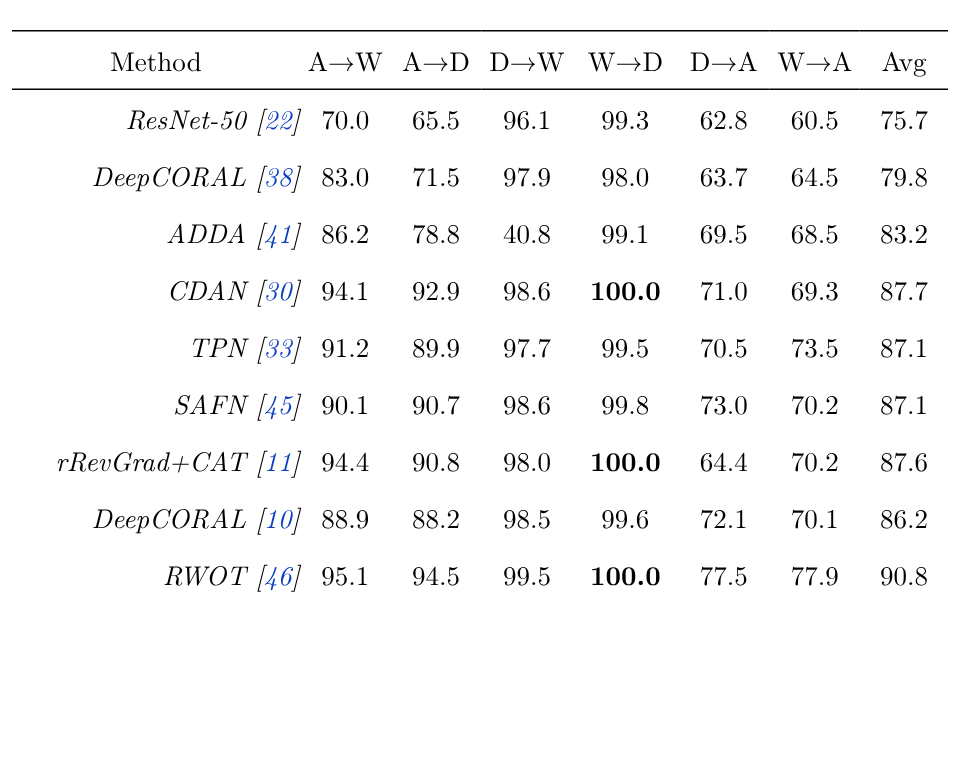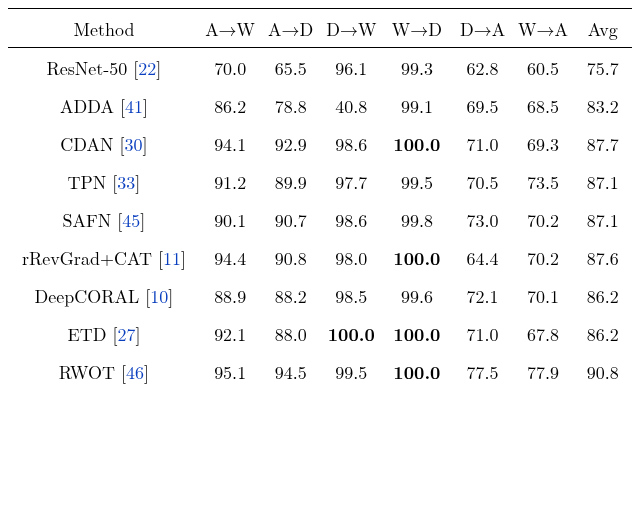--- a/index.html
+++ b/index.html
@@ -7,42 +7,42 @@
     padding: 0;
   }
   body {
     width: 640px;
     font-family: "Latin Modern Roman", "Computer Modern", "CMU Serif", Georgia, "Times New Roman", serif;
     font-size: 18px;
     color: #000;
     background: #fff;
   }
   .wrap {
-    padding: 8px 8px 8px 8px;
+    padding: 20px 8px 8px 8px;
   }
   table {
     border-collapse: collapse;
     width: 624px;
     table-layout: fixed;
   }
   col.cm { width: 190px; }
   col.cv { width: 60px; }
   col.c5 { width: 70px; }  
   col.ca { width: 58px; }
 
   th, td {
     padding: 0;
     text-align: center;
     font-weight: normal;
     height: 38px;
     vertical-align: middle;
     white-space: nowrap;
   }
   th.method-h { text-align: center; }
-  td.method { text-align: center; }
+  td.method { text-align: right; font-style: italic; }
   .cite { color: #0a3fbf; }
   .bold { font-weight: bold; }
   tr.top-rule th { border-top: 1.3px solid #000; }
   tr.mid-rule-above td,
   tr.mid-rule-above th { border-top: 0.6px solid #000; }
   tr.bot-rule td { border-bottom: 1.3px solid #000; }
 </style>
 </head>
 <body>
 
@@ -73,20 +73,30 @@
   <tbody id="tbody">
         <tr class="mid-rule-above">
           <td class="method"><span>ResNet-50</span> [<span class="cite">22</span>]</td>
           <td>70.0</td>
           <td>65.5</td>
           <td>96.1</td>
           <td>99.3</td>
           <td>62.8</td>
           <td>60.5</td>
           <td>75.7</td>
+        </tr>
+        <tr>
+          <td class="method"><span>DeepCORAL</span> [<span class="cite">38</span>]</td>
+          <td>83.0</td>
+          <td>71.5</td>
+          <td>97.9</td>
+          <td>98.0</td>
+          <td>63.7</td>
+          <td>64.5</td>
+          <td>79.8</td>
         </tr>
         <tr>
           <td class="method"><span>ADDA</span> [<span class="cite">41</span>]</td>
           <td>86.2</td>
           <td>78.8</td>
           <td>40.8</td>
           <td>99.1</td>
           <td>69.5</td>
           <td>68.5</td>
           <td>83.2</td>
@@ -135,30 +145,20 @@
           <td class="method"><span>DeepCORAL</span> [<span class="cite">10</span>]</td>
           <td>88.9</td>
           <td>88.2</td>
           <td>98.5</td>
           <td>99.6</td>
           <td>72.1</td>
           <td>70.1</td>
           <td>86.2</td>
         </tr>
         <tr>
-          <td class="method"><span>ETD</span> [<span class="cite">27</span>]</td>
-          <td>92.1</td>
-          <td>88.0</td>
-          <td class="bold">100.0</td>
-          <td class="bold">100.0</td>
-          <td>71.0</td>
-          <td>67.8</td>
-          <td>86.2</td>
-        </tr>
-        <tr>
           <td class="method"><span>RWOT</span> [<span class="cite">46</span>]</td>
           <td>95.1</td>
           <td>94.5</td>
           <td>99.5</td>
           <td class="bold">100.0</td>
           <td>77.5</td>
           <td>77.9</td>
           <td>90.8</td>
         </tr>
       </tbody>

